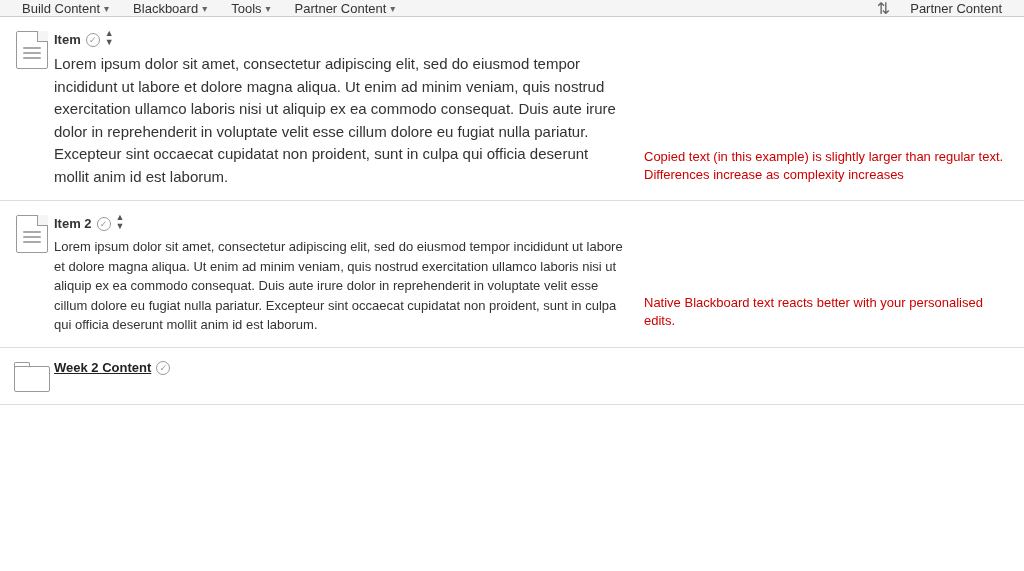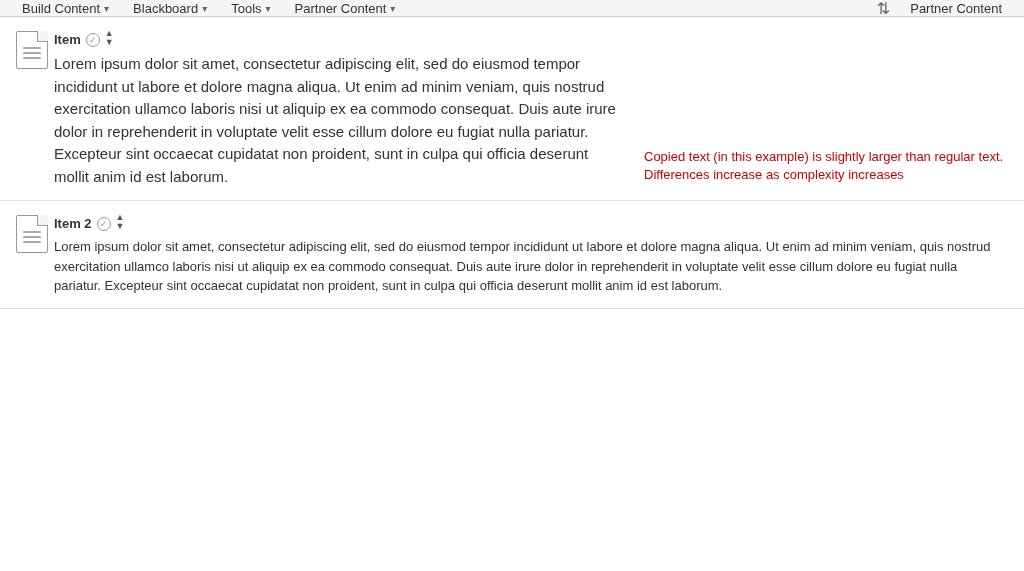--- a/index.html
+++ b/index.html
@@ -274,17 +274,34 @@
       <div class="item-title-row">
         <span class="item-title">Item 2</span>
         <span class="item-check-icon"></span>
         <span class="item-sort-icon">
           <span class="sort-up">▲</span>
           <span class="sort-down">▼</span>
         </span>
       </div>
       <p class="item-text">Lorem ipsum dolor sit amet, consectetur adipiscing elit, sed do eiusmod tempor incididunt ut labore et dolore magna aliqua. Ut enim ad minim veniam, quis nostrud exercitation ullamco laboris nisi ut aliquip ex ea commodo consequat. Duis aute irure dolor in reprehenderit in voluptate velit esse cillum dolore eu fugiat nulla pariatur. Excepteur sint occaecat cupidatat non proident, sunt in culpa qui officia deserunt mollit anim id est laborum.</p>
     </div>
-  </div>
-
-
+    <div class="item-callout">
+      <span class="callout-text">Native Blackboard text reacts better with your personalised edits.</span>
+    </div>
+  </div>
+
+
+  <div class="content-item">
+    <div class="item-icon">
+      <div class="folder-icon">
+        <div class="folder-icon-tab"></div>
+        <div class="folder-icon-body"></div>
+      </div>
+    </div>
+    <div class="item-body">
+      <div class="item-title-row">
+        <span class="item-title-link">Week 2 Content</span>
+        <span class="item-check-icon"></span>
+      </div>
+    </div>
+  </div>
 
 </div>
 
 </body></html>

